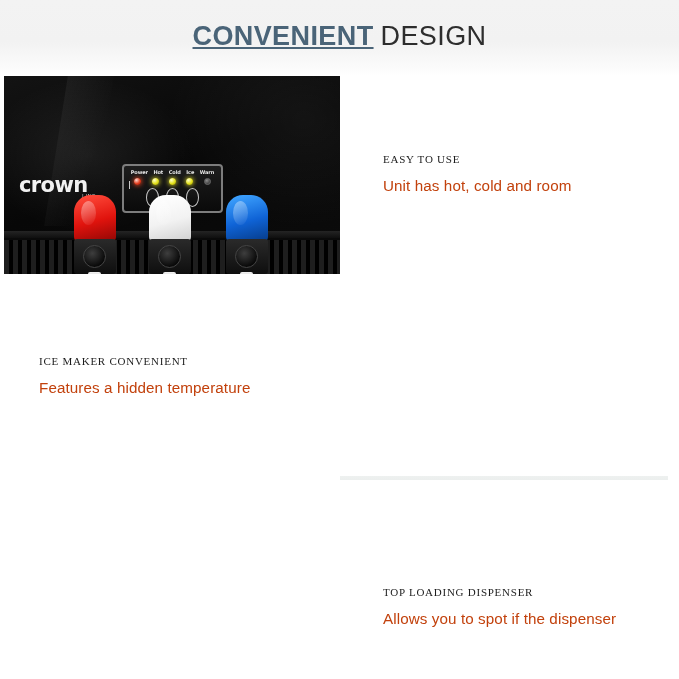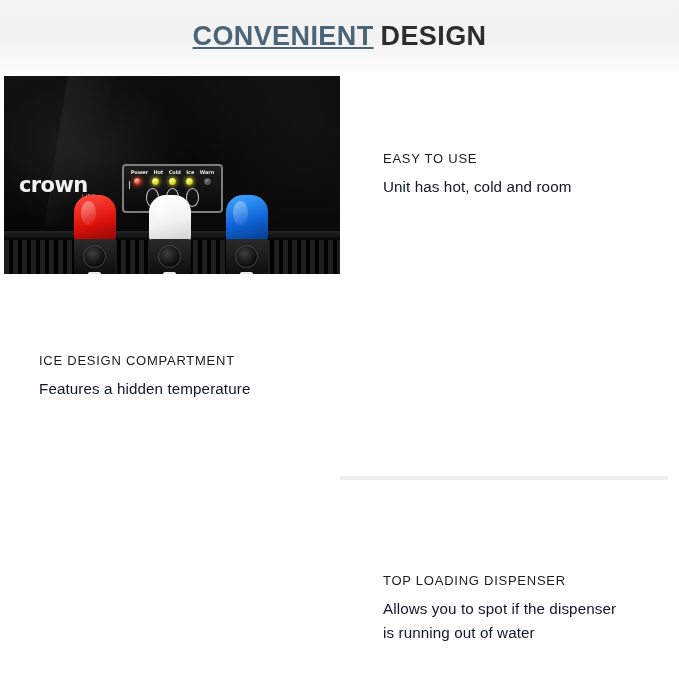--- a/index.html
+++ b/index.html
@@ -32,21 +32,21 @@
     white-space: nowrap;
     padding-bottom: 4px;
   }
   .title .t-strong {
     color: #4a6478;
     font-weight: bold;
     text-decoration: underline;
   }
   .title .t-light {
     color: #2d2d2d;
-    font-weight: bold;
+    font-weight: normal;
     margin-left: 7px;
   }
 
   
   .grid {
     position: absolute;
     left: 0; top: 76px;
     width: 679px;
     height: 603px;
   }
@@ -70,30 +70,31 @@
   .textpanel {
     background: #ffffff;
     display: flex;
     flex-direction: column;
     justify-content: center;
     padding-left: 43px;
     padding-right: 12px;
   }
   .textpanel.indent-sm { padding-left: 35px; }
   .tp-head {
-    font-size: 13px;
+    font-size: 11px;
     color: #1c1c1c;
     letter-spacing: 0.75px;
     margin-bottom: 9px;
     font-weight: normal;
     white-space: nowrap;
+    font-family: Liberation Serif, serif;
   }
   .tp-body {
     font-size: 15.2px;
-    color: #0f172a;
+    color: #c2410c;
     line-height: 1.52;
     letter-spacing: 0.1px;
   }
   .tp-body span { display: block; white-space: nowrap; }
 
   
   .p1 { background: #050505; }
   .p1 .bg-sheen {
     position: absolute; inset: 0;
     background:
@@ -375,21 +376,21 @@
   </div>
 
   <div class="cell r0 cR textpanel">
     <div class="tp-head">EASY TO USE</div>
     <div class="tp-body">
       <span>Unit has hot, cold and room</span>
     </div>
   </div>
 
   <div class="cell r1 cL textpanel indent-sm">
-    <div class="tp-head">ICE DESIGN COMPARTMENT</div>
+    <div class="tp-head">ICE MAKER CONVENIENT</div>
     <div class="tp-body">
       <span>Features a hidden temperature</span>
     </div>
   </div>
 
   <div class="cell r1 cR photo p2">
     <div class="cavity"></div>
     <div class="top-wall"></div>
     <div class="side-l"></div>
     <div class="side-r"></div>
@@ -407,17 +408,16 @@
     </div>
     <div class="shelf"></div>
     <div class="basin"></div>
     <div class="fins"></div>
   </div>
 
   <div class="cell r2 cR textpanel">
     <div class="tp-head">TOP LOADING DISPENSER</div>
     <div class="tp-body">
       <span>Allows you to spot if the dispenser</span>
-      <span>is running out of water</span>
     </div>
   </div>
 
 </div>
 
 </body></html>

